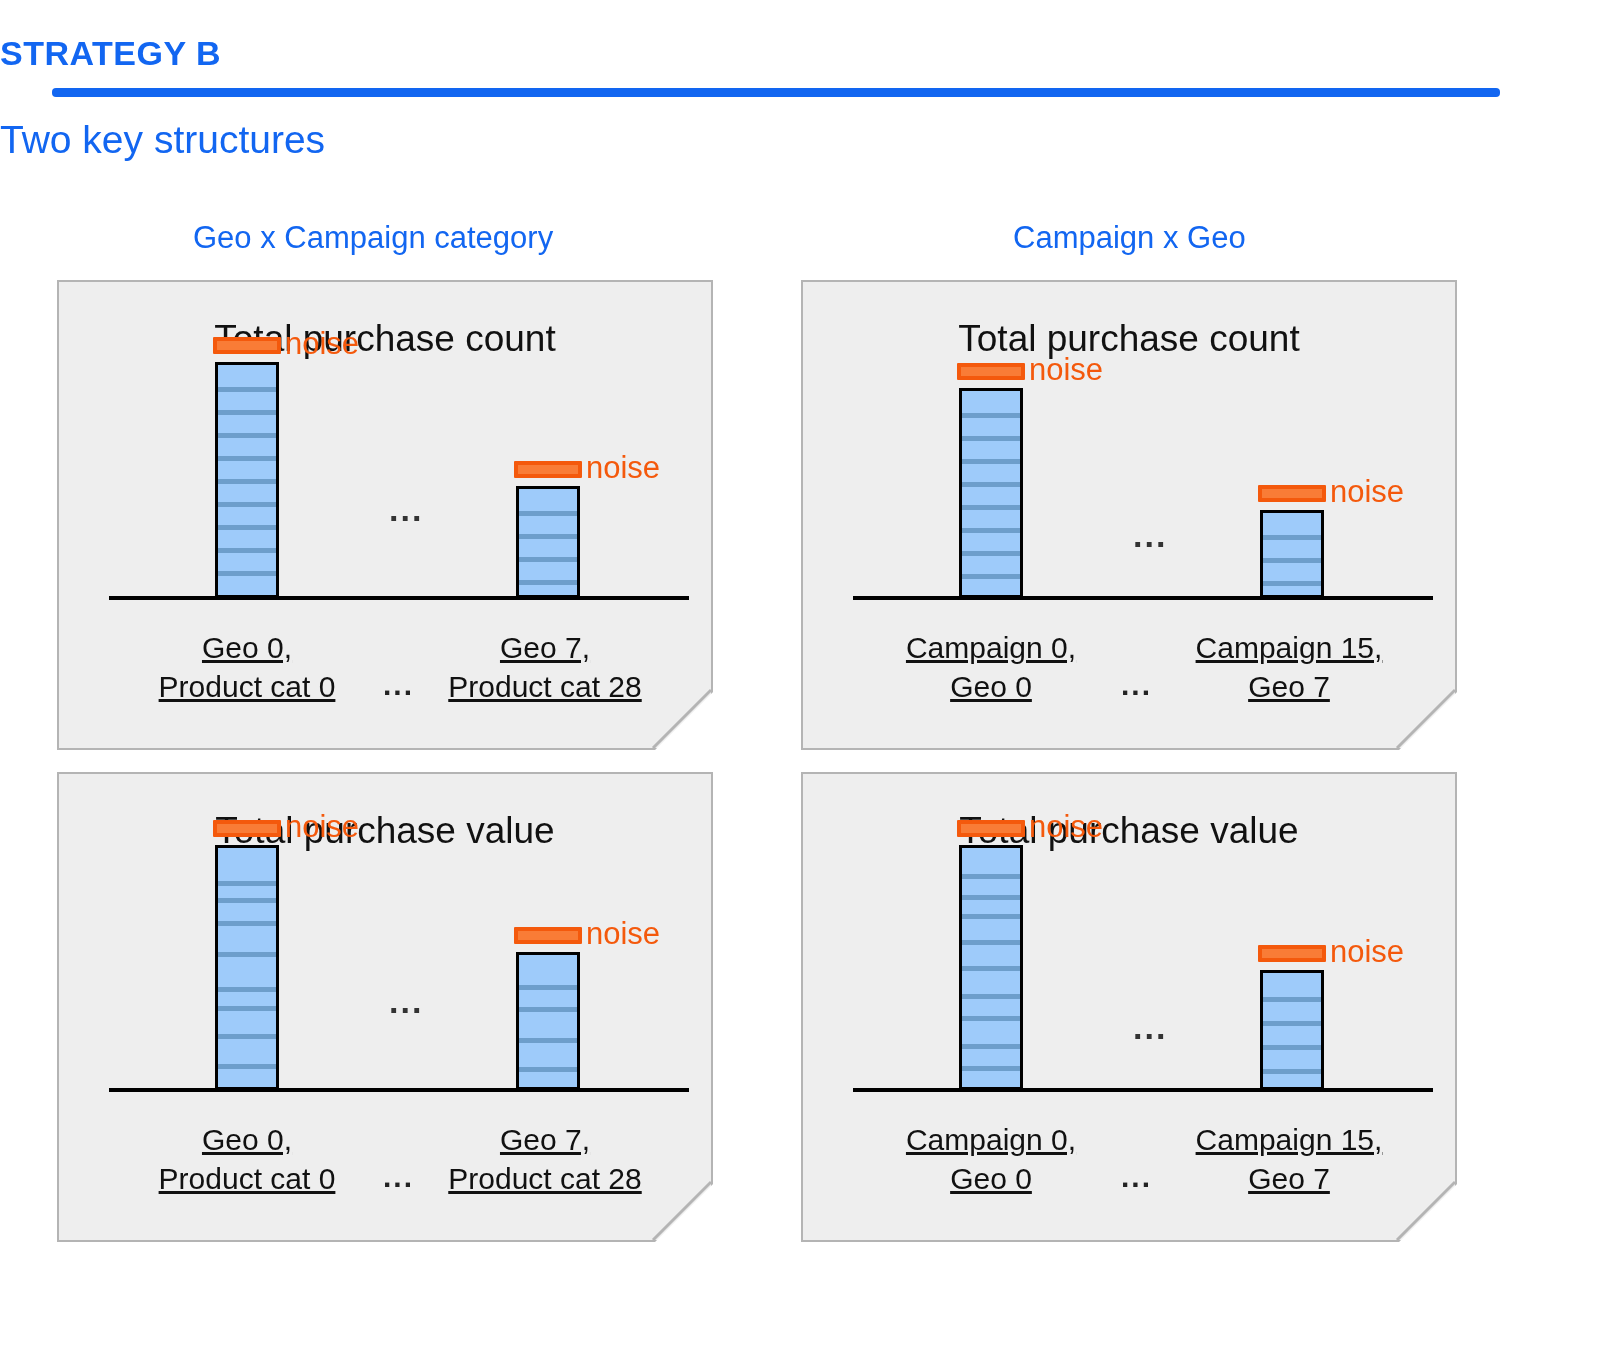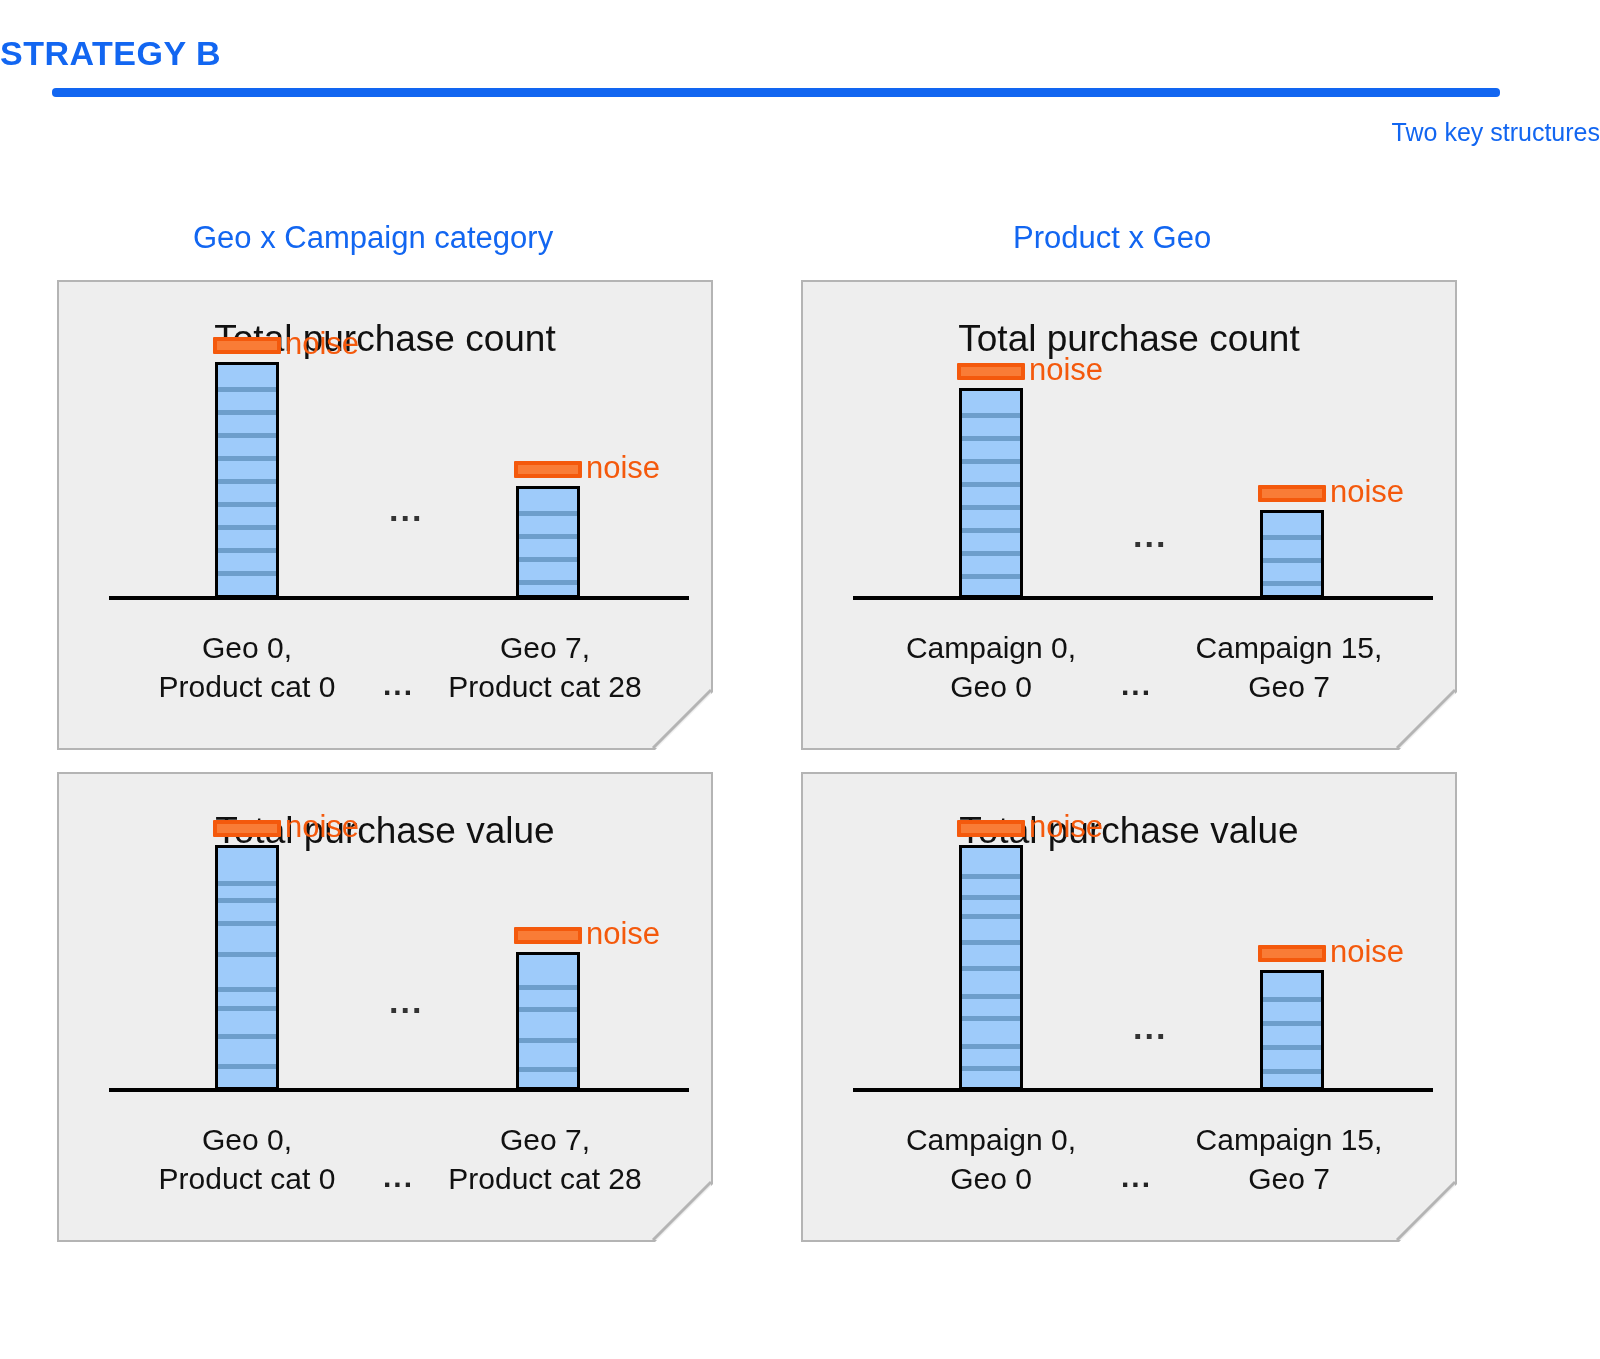--- a/index.html
+++ b/index.html
@@ -35,22 +35,22 @@
     width: 1448px;
     height: 9px;
     background: #1266f1;
     border-radius: 4px;
   }
   .subtitle {
     position: absolute;
     top: 118px;
     left: 0;
     width: 1600px;
-    text-align: right;
-    font-size: 25px;
+    text-align: left;
+    font-size: 39px;
     color: #1266f1;
   }
 
   
   .col-header {
     position: absolute;
     font-size: 31px;
     color: #1266f1;
     white-space: nowrap;
   }
@@ -158,20 +158,21 @@
     line-height: 1;
   }
 
   .tick-label {
     position: absolute;
     text-align: center;
     font-size: 30px;
     color: #111111;
     line-height: 1.28;
     white-space: nowrap;
+    text-decoration: underline;
   }
   .tick-label.t1 { left: 36px;  width: 304px; bottom: 42px; }
   .tick-label.t2 { left: 334px; width: 304px; bottom: 42px; }
 
   .ellipsis-axis {
     position: absolute;
     font-size: 30px;
     font-weight: bold;
     color: #222222;
     letter-spacing: 2px;
@@ -179,21 +180,21 @@
   }
 </style>
 </head>
 <body>
 
 <div class="slide-title">STRATEGY B</div>
 <div class="title-rule"></div>
 <div class="subtitle">Two key structures</div>
 
 <div class="col-header left">Geo x Campaign category</div>
-<div class="col-header right">Product x Geo</div>
+<div class="col-header right">Campaign x Geo</div>
 
 <div class="card tl">
   <div class="card-title">Total purchase count</div>
   <div class="plot">
     <div class="axis-line"></div>
 
     <div class="bar-group b1">
       <div class="noise-block" style="bottom:244px;"></div>
       <div class="noise-label" style="left:70px; bottom:239px;">noise</div>
       <div class="bar" style="height:236px;">

